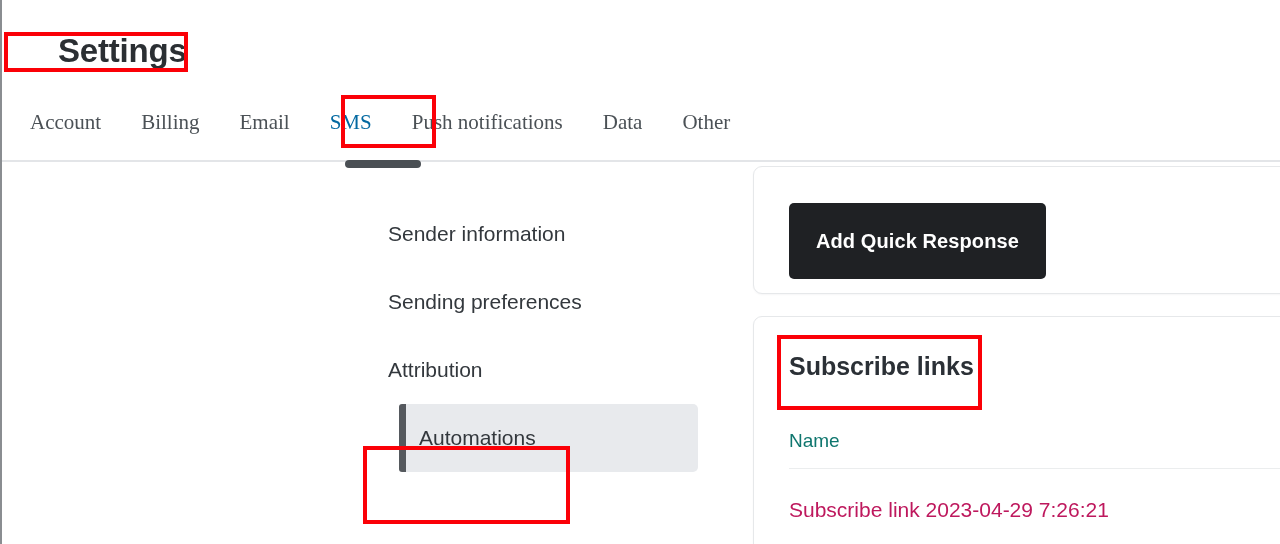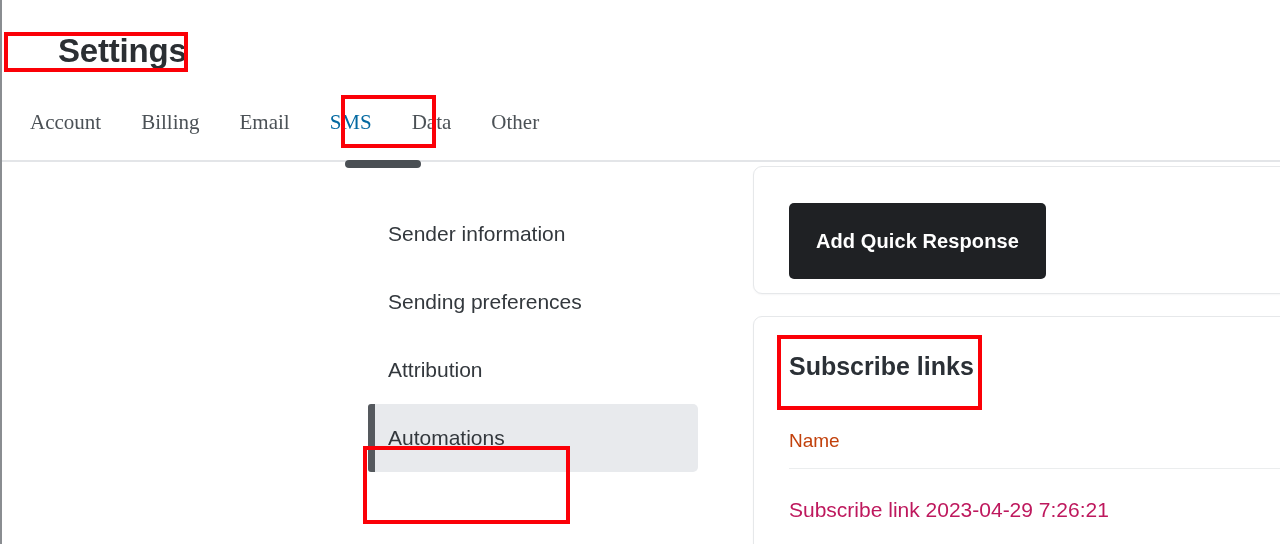--- a/index.html
+++ b/index.html
@@ -99,20 +99,21 @@
     box-sizing: border-box;
     font-size: 21px;
     color: #33383d;
     border-radius: 5px;
     cursor: pointer;
     white-space: nowrap;
     text-align: center;
   }
   .nav-item.active {
     background: #e8eaed;
+    margin-left: 31px;
   }
   .nav-item.active::before {
     content: "";
     position: absolute;
     left: 0;
     top: 0;
     bottom: 0;
     width: 7px;
     background: #55595e;
     border-radius: 3px 0 0 3px;
@@ -161,21 +162,21 @@
     color: #2b3036;
     line-height: 30px;
     white-space: nowrap;
   }
   #subscribe-table {
     margin-top: 48px;
     width: 492px;
   }
   .table-head-cell {
     font-size: 19px;
-    color: #c2410c;
+    color: #0f766e;
     line-height: 24px;
     padding-bottom: 15px;
   }
   #table-head-divider {
     width: 492px;
     height: 1px;
     background: #ebedee;
   }
   .table-row-cell {
     font-size: 21px;
@@ -204,20 +205,21 @@
 
 <div id="page-edge"></div>
 
 <div id="page-title">Settings</div>
 
 <div id="tab-bar">
   <div class="tab">Account</div>
   <div class="tab">Billing</div>
   <div class="tab">Email</div>
   <div class="tab active">SMS</div>
+  <div class="tab">Push notifications</div>
   <div class="tab">Data</div>
   <div class="tab">Other</div>
 </div>
 <div id="tab-divider"></div>
 <div id="tab-indicator"></div>
 
 <div id="settings-nav">
   <div class="nav-item">
     <span>Sender information</span>
   </div>

